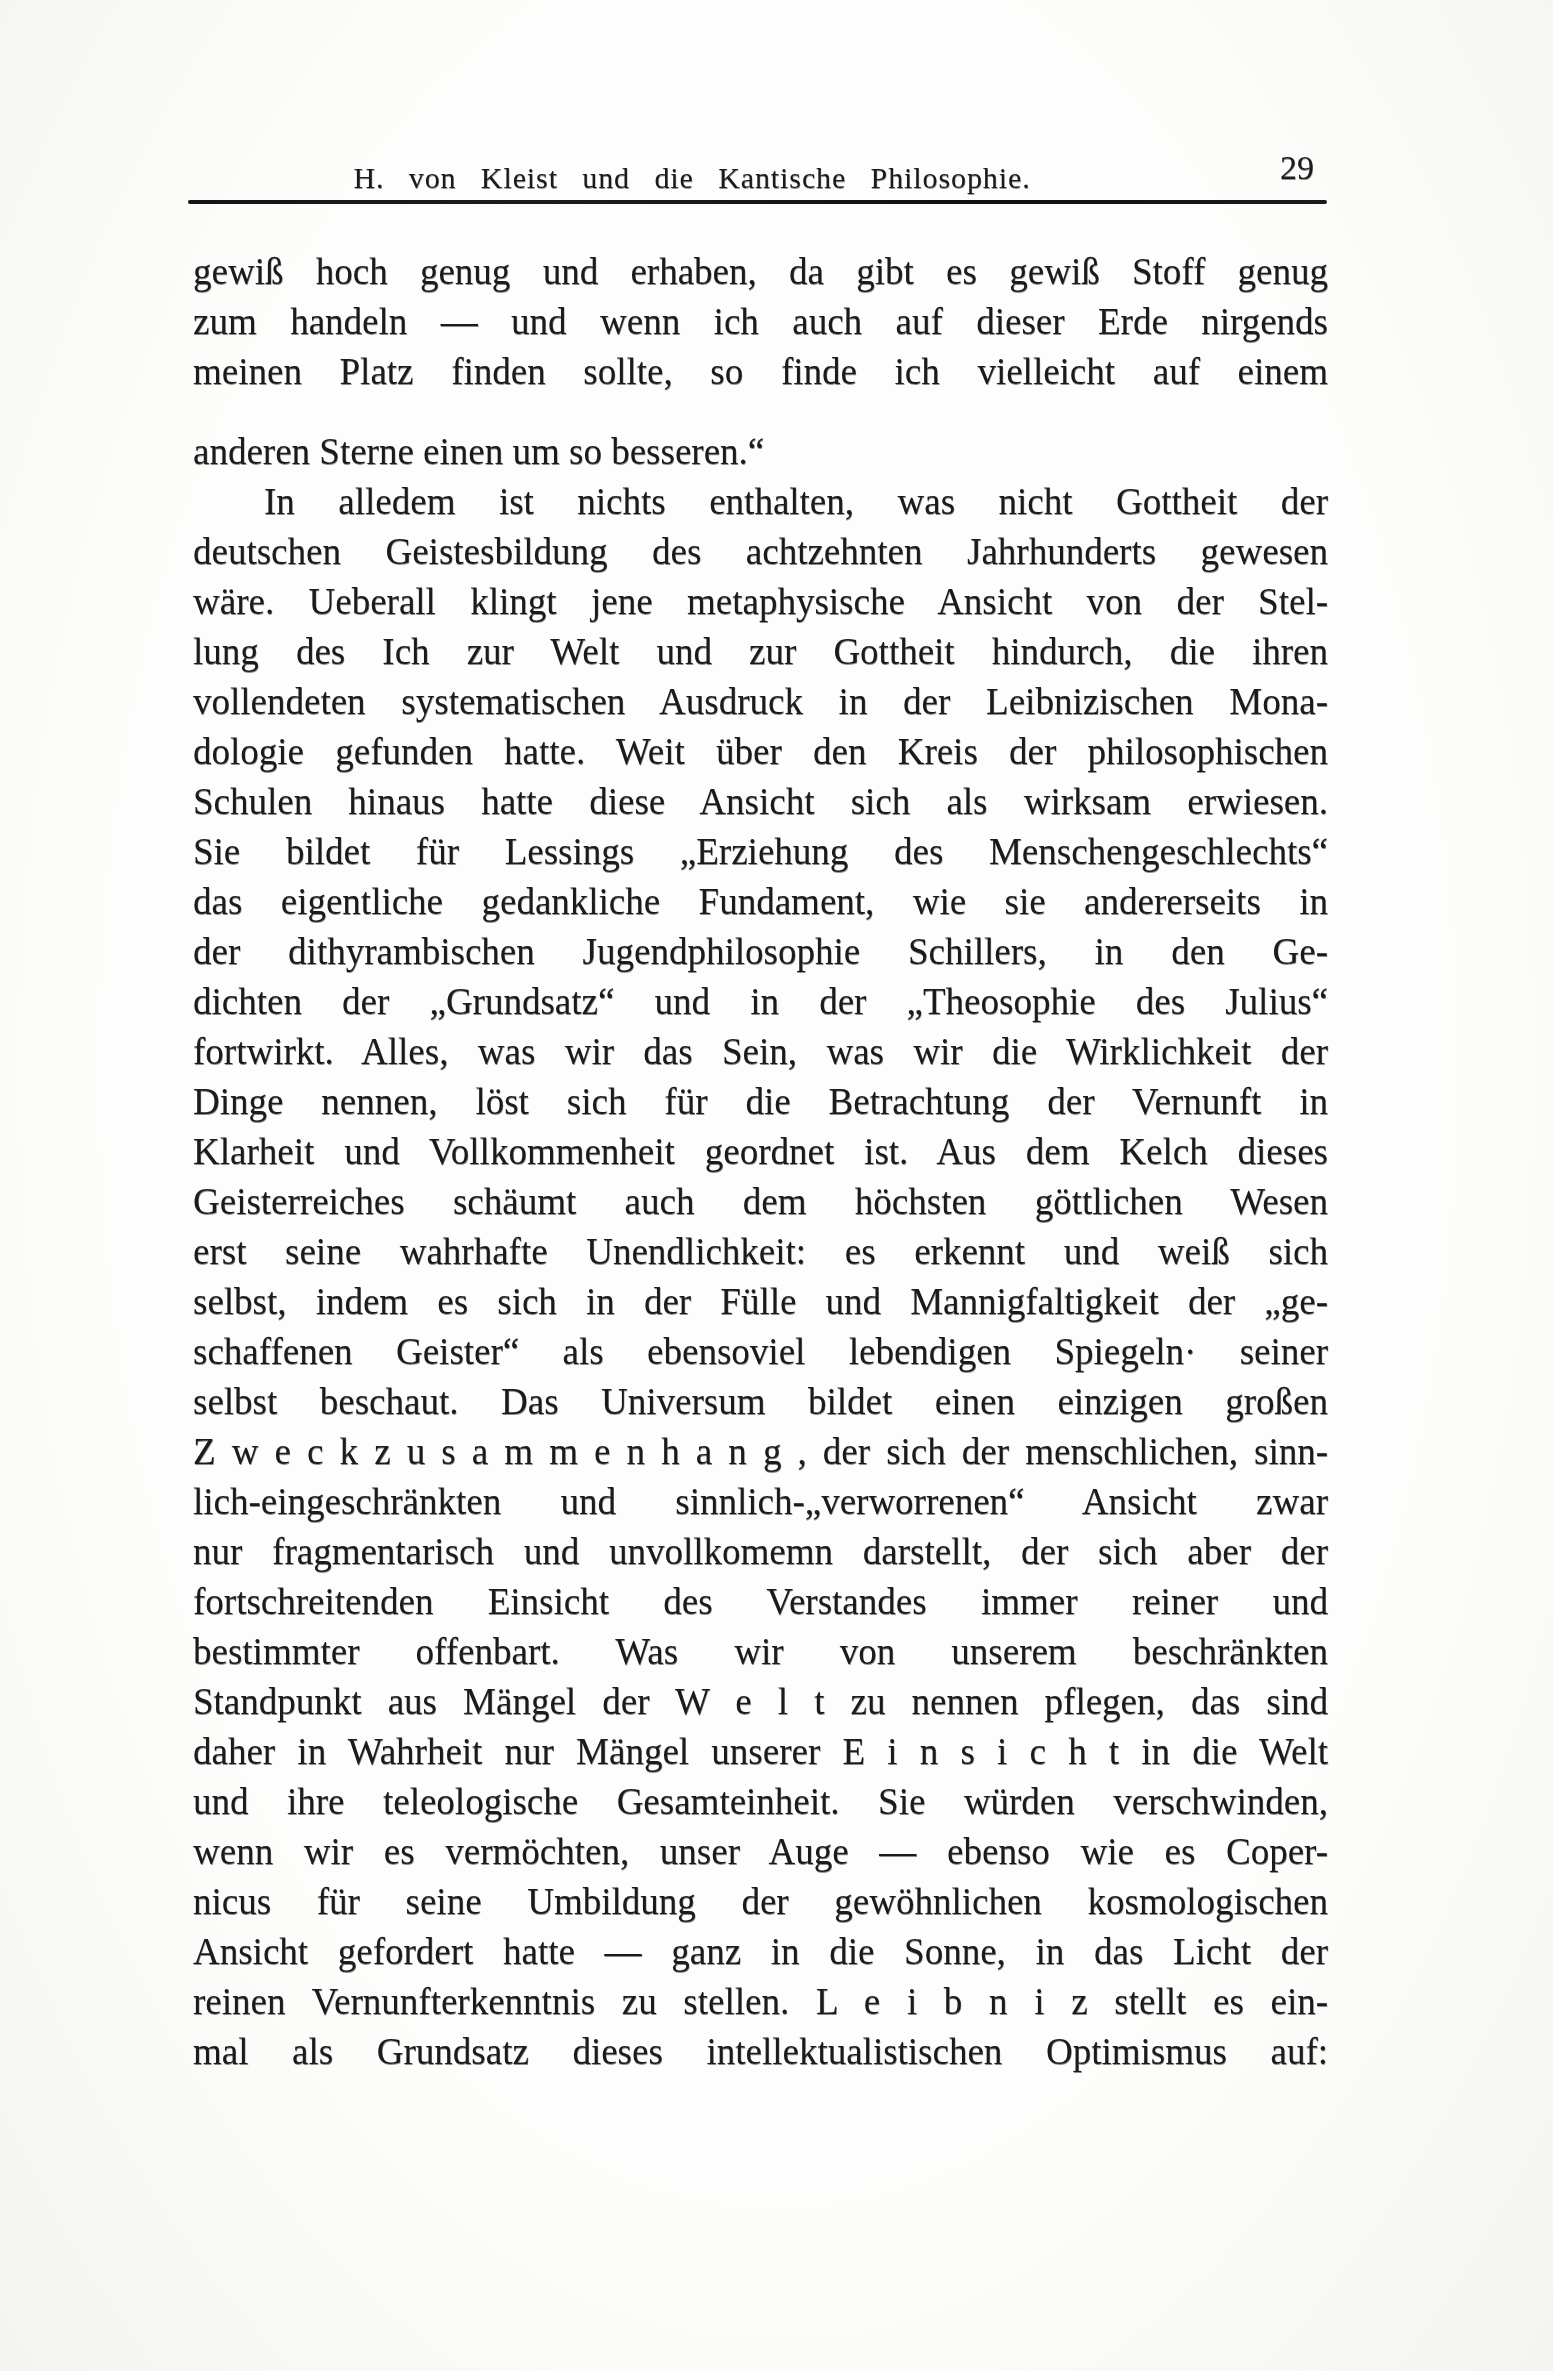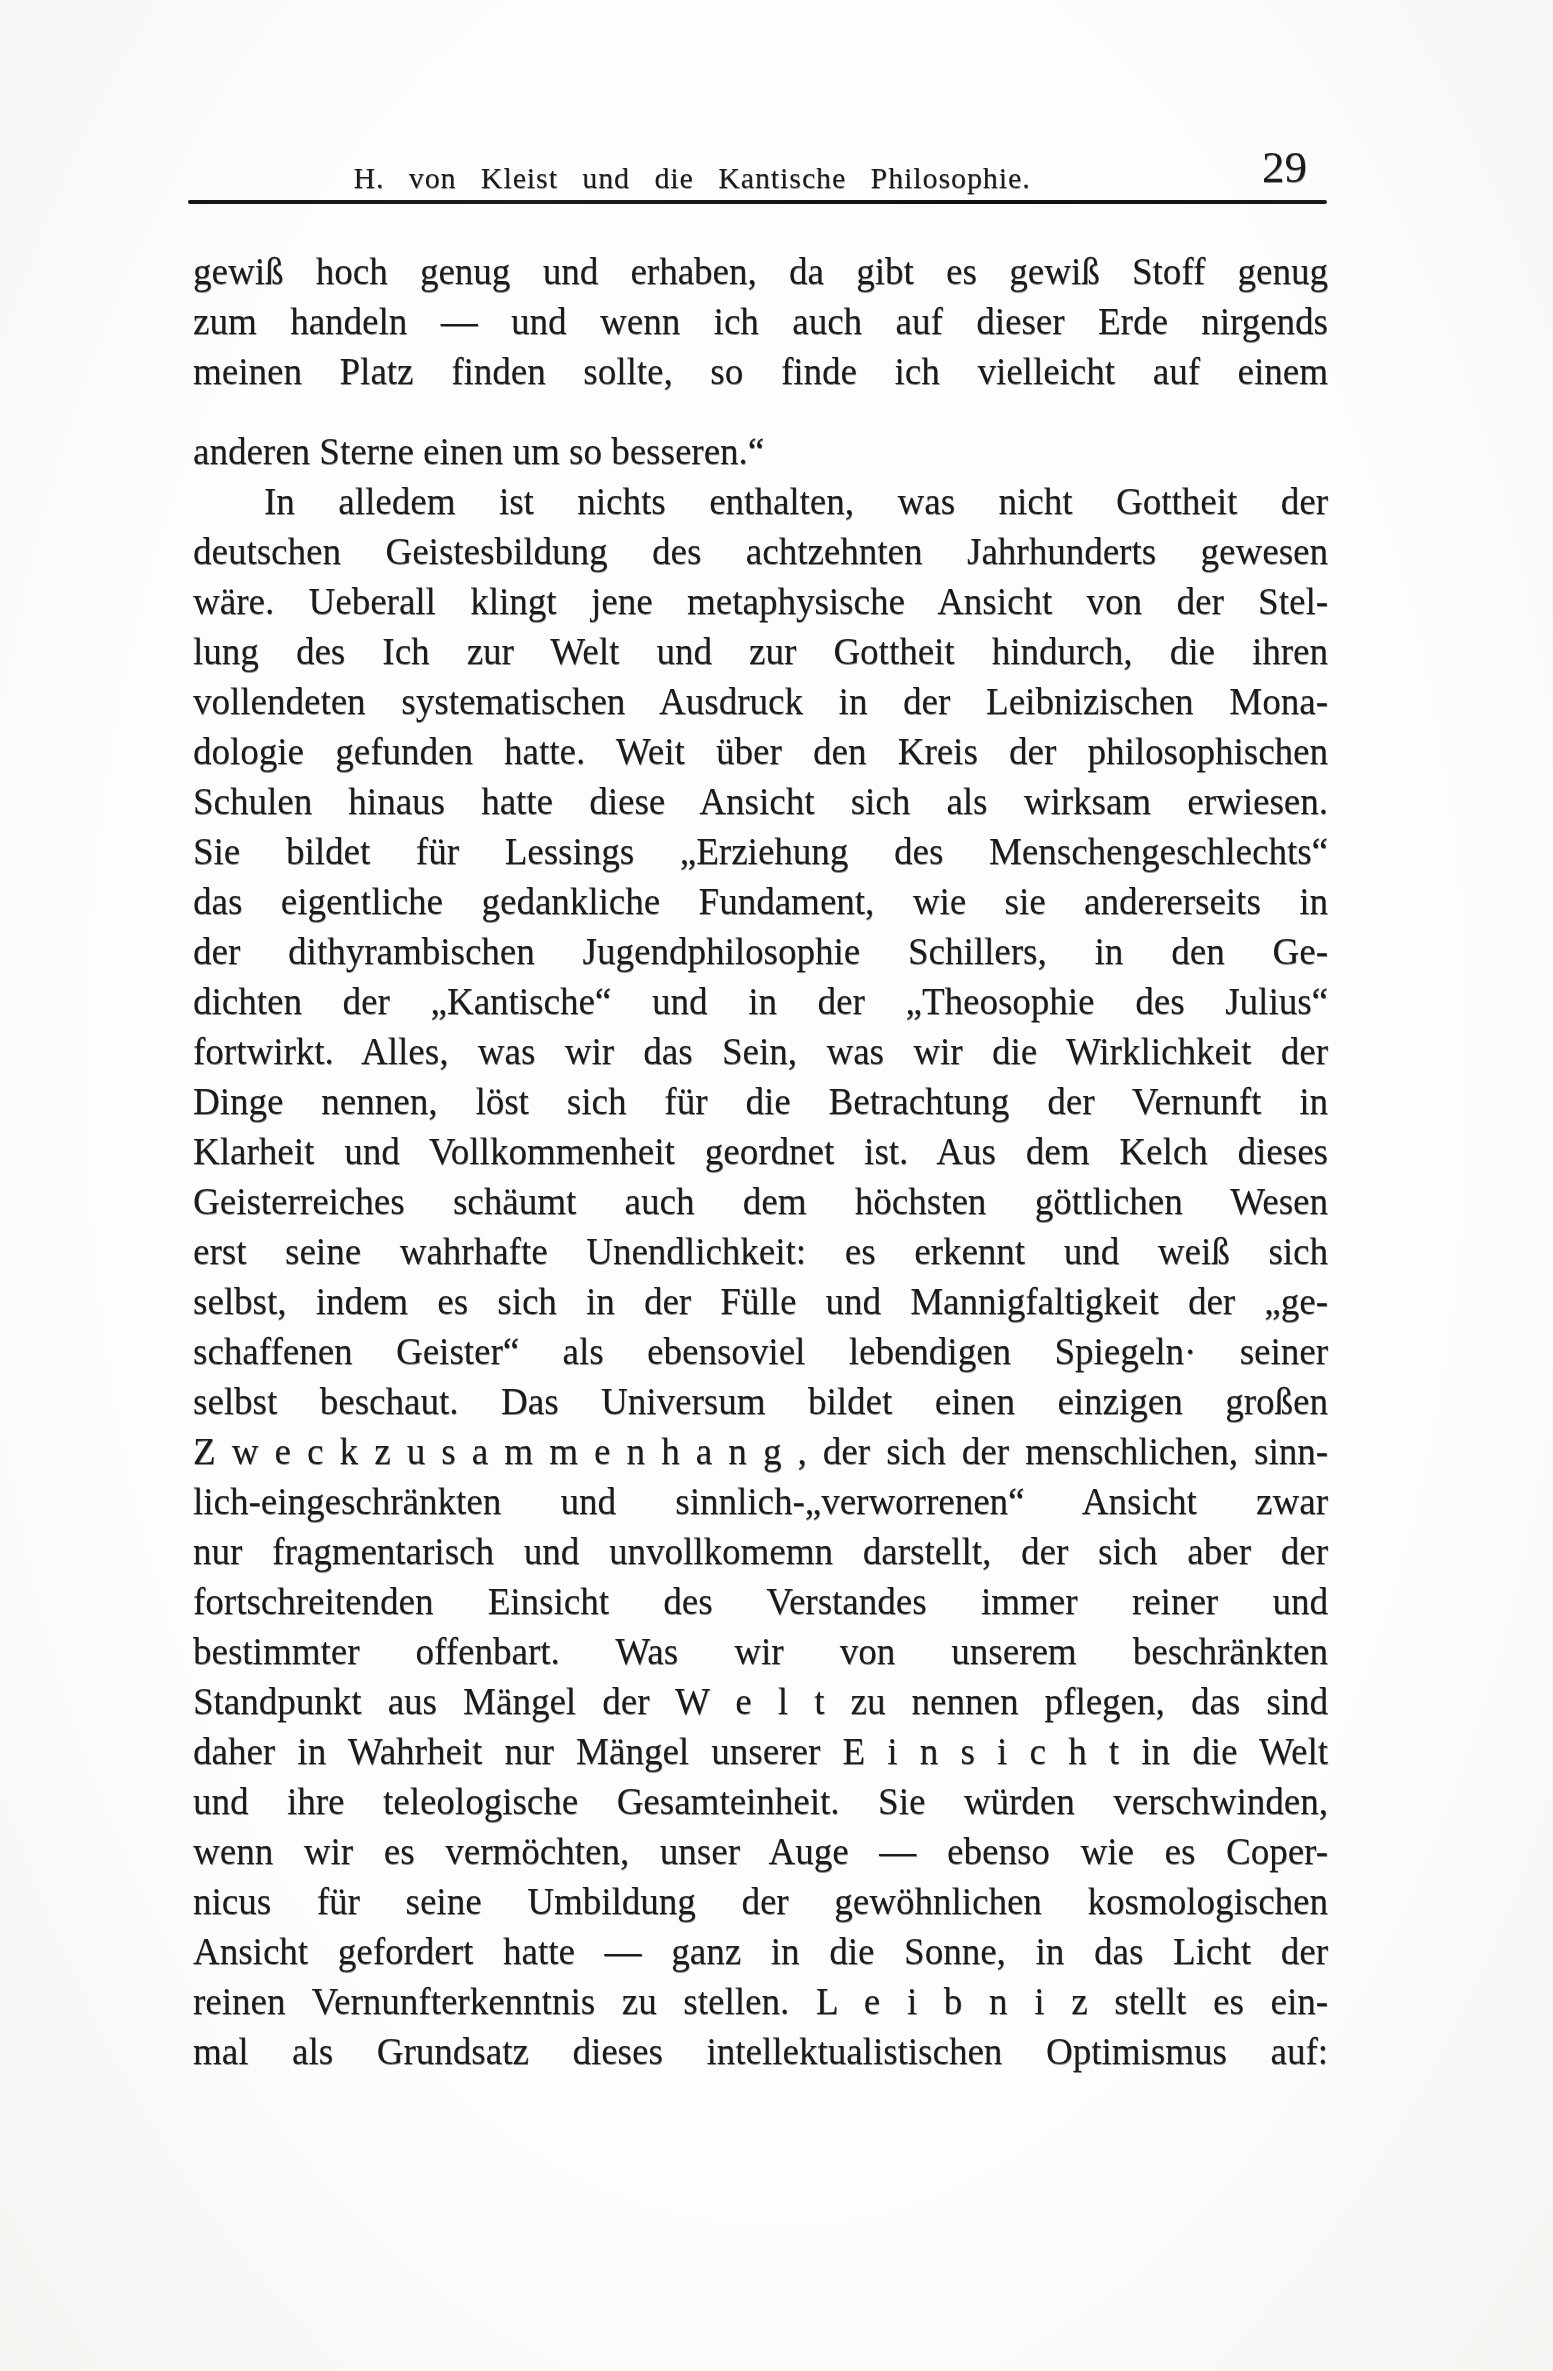--- a/index.html
+++ b/index.html
@@ -39,23 +39,23 @@
     font-size: 30px;
     line-height: 41px;
     word-spacing: 16px;
     letter-spacing: 0.9px;
     text-shadow: 0.5px 0.6px 0 rgba(25,25,25,0.45);
     white-space: nowrap;
     margin-top: 8px;
   }
   .page-number {
     position: absolute;
-    right: 21px;
+    right: 14px;
     top: -1.9px;
-    font-size: 45px;
+    font-size: 34px;
     line-height: 41px;
     text-shadow: 0.5px 0.6px 0 rgba(25,25,25,0.45);
   }
   .header-rule {
     position: absolute;
     left: 188px;
     top: 200px;
     width: 1139px;
     height: 3.8px;
     background: linear-gradient(to right, #141414 0%, #1d1d1d 30%, #101010 70%, #1a1a1a 100%);
@@ -105,21 +105,21 @@
     <div class="line indent">In alledem ist nichts enthalten, was nicht Gottheit der</div>
     <div class="line">deutschen Geistesbildung des achtzehnten Jahrhunderts gewesen</div>
     <div class="line">wäre. Ueberall klingt jene metaphysische Ansicht von der Stel-</div>
     <div class="line">lung des Ich zur Welt und zur Gottheit hindurch, die ihren</div>
     <div class="line">vollendeten systematischen Ausdruck in der Leibnizischen Mona-</div>
     <div class="line">dologie gefunden hatte. Weit über den Kreis der philosophischen</div>
     <div class="line">Schulen hinaus hatte diese Ansicht sich als wirksam erwiesen.</div>
     <div class="line">Sie bildet für Lessings „Erziehung des Menschengeschlechts“</div>
     <div class="line">das eigentliche gedankliche Fundament, wie sie andererseits in</div>
     <div class="line">der dithyrambischen Jugendphilosophie Schillers, in den Ge-</div>
-    <div class="line">dichten der „Kantische“ und in der „Theosophie des Julius“</div>
+    <div class="line">dichten der „Grundsatz“ und in der „Theosophie des Julius“</div>
     <div class="line">fortwirkt. Alles, was wir das Sein, was wir die Wirklichkeit der</div>
     <div class="line">Dinge nennen, löst sich für die Betrachtung der Vernunft in</div>
     <div class="line">Klarheit und Vollkommenheit geordnet ist. Aus dem Kelch dieses</div>
     <div class="line">Geisterreiches schäumt auch dem höchsten göttlichen Wesen</div>
     <div class="line">erst seine wahrhafte Unendlichkeit: es erkennt und weiß sich</div>
     <div class="line">selbst, indem es sich in der Fülle und Mannigfaltigkeit der „ge-</div>
     <div class="line">schaffenen Geister“ als ebensoviel lebendigen Spiegeln· seiner</div>
     <div class="line">selbst beschaut. Das Universum bildet einen einzigen großen</div>
     <div class="line">Z w e c k z u s a m m e n h a n g , der sich der menschlichen, sinn-</div>
     <div class="line">lich-eingeschränkten und sinnlich-„verworrenen“ Ansicht zwar</div>

